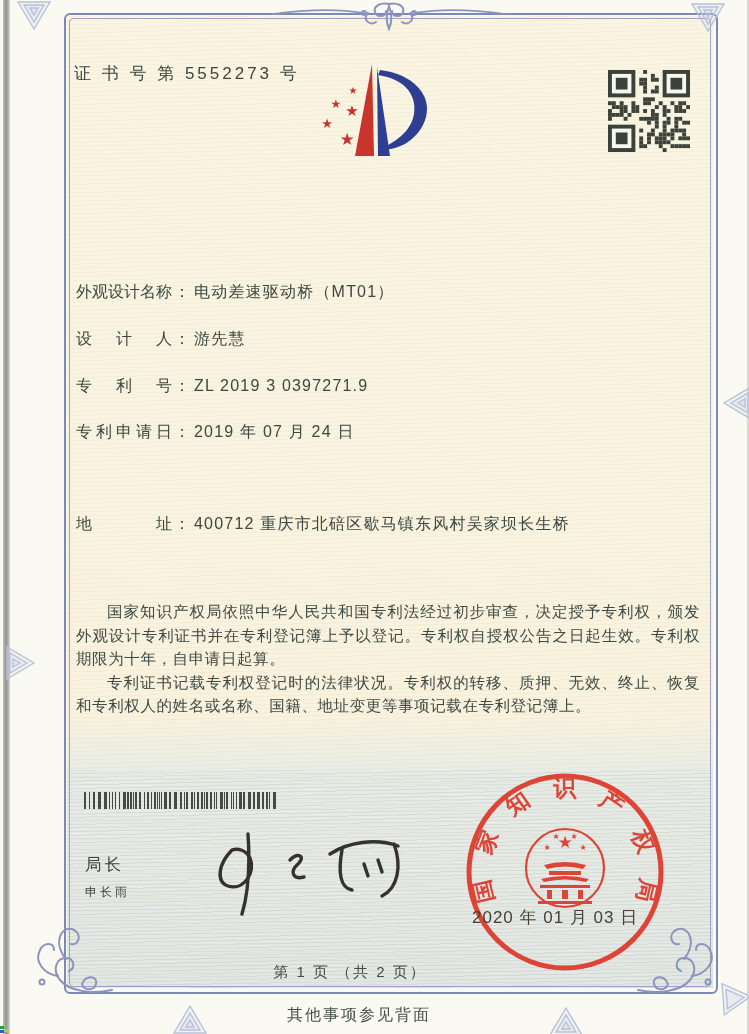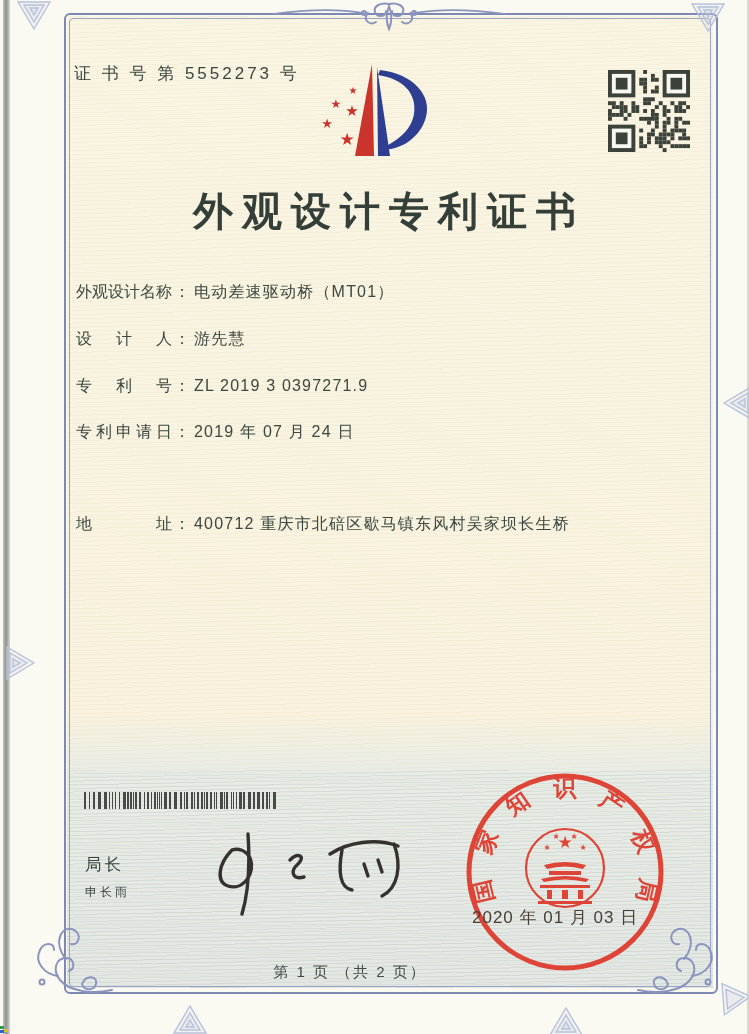--- a/index.html
+++ b/index.html
@@ -274,38 +274,41 @@
         <rect x="7.81" y="7.81" width="11.71" height="11.71" fill="#3b423a"></rect>
         <rect x="54.67" y="0.00" width="27.33" height="27.33" fill="#3b423a"></rect>
         <rect x="58.57" y="3.90" width="19.52" height="19.52" fill="#f7f6ef"></rect>
         <rect x="62.48" y="7.81" width="11.71" height="11.71" fill="#3b423a"></rect>
         <rect x="0.00" y="54.67" width="27.33" height="27.33" fill="#3b423a"></rect>
         <rect x="3.90" y="58.57" width="19.52" height="19.52" fill="#f7f6ef"></rect>
         <rect x="7.81" y="62.48" width="11.71" height="11.71" fill="#3b423a"></rect>
       </svg>
   </div>
 
-  <div class="abs title">外观设计专利证书</div>
 
   <div class="abs frow" style="top:281px">
     <span class="flabel">外观设计名称</span><span class="fcolon">：</span><span class="fvalue">电动差速驱动桥（MT01）</span>
   </div>
   <div class="abs frow" style="top:328px">
     <span class="flabel">设计人</span><span class="fcolon">：</span><span class="fvalue">游先慧</span>
   </div>
   <div class="abs frow" style="top:375px">
     <span class="flabel">专利号</span><span class="fcolon">：</span><span class="fvalue">ZL 2019 3 0397271.9</span>
   </div>
   <div class="abs frow" style="top:421px">
     <span class="flabel">专利申请日</span><span class="fcolon">：</span><span class="fvalue">2019 年 07 月 24 日</span>
   </div>
   <div class="abs frow" style="top:513px">
     <span class="flabel">地址</span><span class="fcolon">：</span><span class="fvalue">400712 重庆市北碚区歇马镇东风村吴家坝长生桥</span>
   </div>
 
+  <div class="abs paras">
+    <p>国家知识产权局依照中华人民共和国专利法经过初步审查，决定授予专利权，颁发外观设计专利证书并在专利登记簿上予以登记。专利权自授权公告之日起生效。专利权期限为十年，自申请日起算。</p>
+    <p>专利证书记载专利权登记时的法律状况。专利权的转移、质押、无效、终止、恢复和专利权人的姓名或名称、国籍、地址变更等事项记载在专利登记簿上。</p>
+  </div>
 
   <div class="abs barcode">
     <svg id="barcode-svg" width="196" height="17" viewBox="0 0 196 17">
         <rect x="0" y="0" width="2" height="17" fill="#454c45"></rect>
         <rect x="5" y="0" width="1" height="17" fill="#454c45"></rect>
         <rect x="9" y="0" width="2" height="17" fill="#454c45"></rect>
         <rect x="14" y="0" width="3" height="17" fill="#454c45"></rect>
         <rect x="20" y="0" width="3" height="17" fill="#454c45"></rect>
         <rect x="25" y="0" width="1" height="17" fill="#454c45"></rect>
         <rect x="28" y="0" width="1" height="17" fill="#454c45"></rect>
@@ -389,14 +392,15 @@
       <rect x="78" y="116" width="50" height="3" fill="#de3729"></rect>
       <rect x="85" y="121" width="5" height="9" fill="#de3729"></rect>
       <rect x="100" y="121" width="6" height="9" fill="#de3729"></rect>
       <rect x="116" y="121" width="5" height="9" fill="#de3729"></rect>
       <rect x="76" y="132" width="54" height="3" fill="#de3729"></rect>
     </g>
   </svg>
   <div class="abs seal-date">2020 年 01 月 03 日</div>
 
   <div class="abs page-ind">第 1 页 （共 2 页）</div>
+  <div class="abs back-note">其他事项参见背面</div>
 
 </div>
 
 </body></html>

